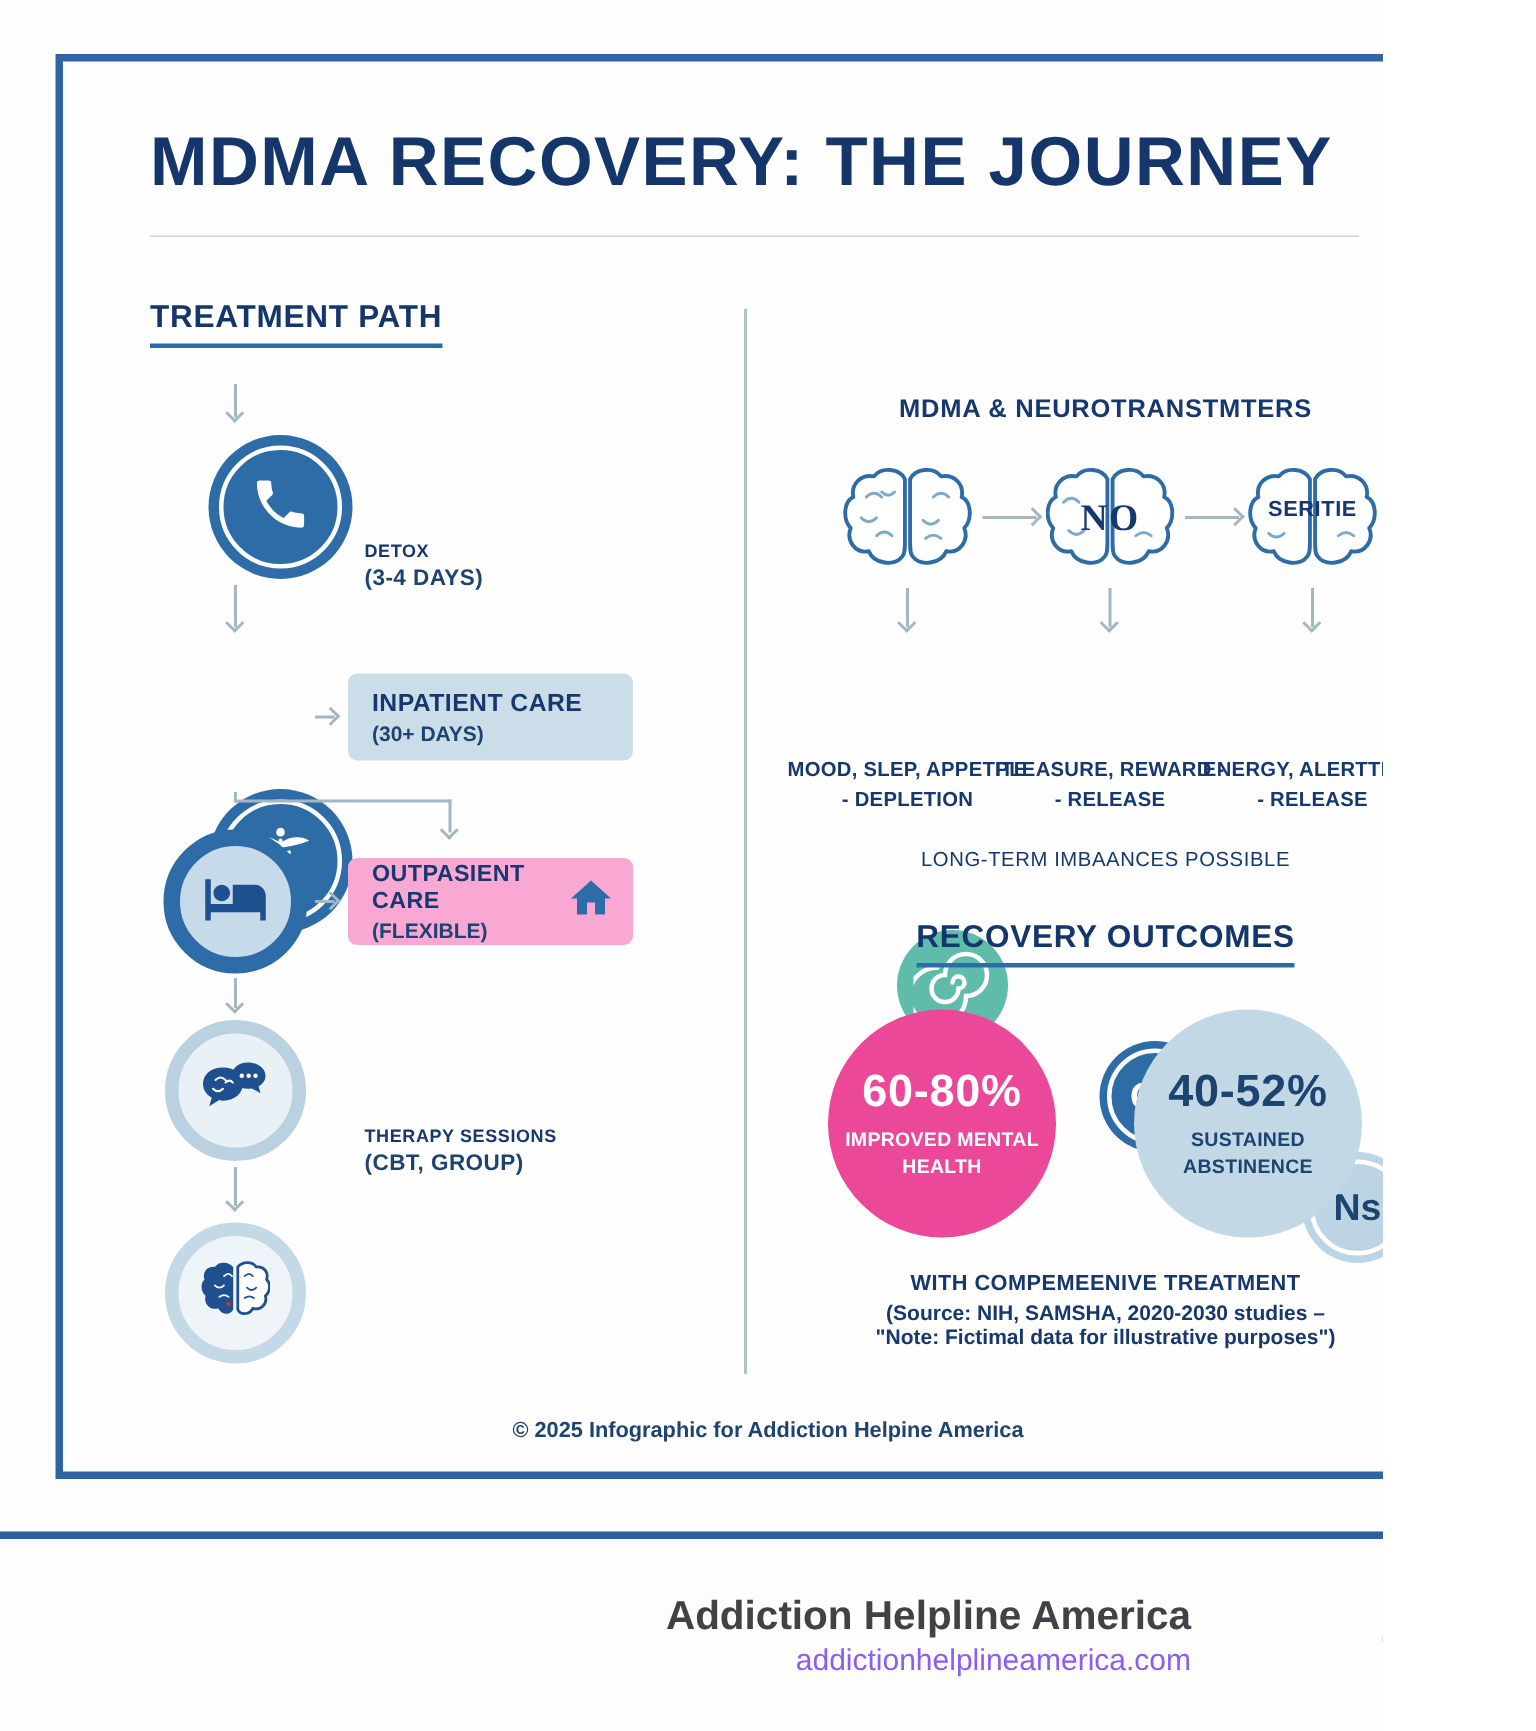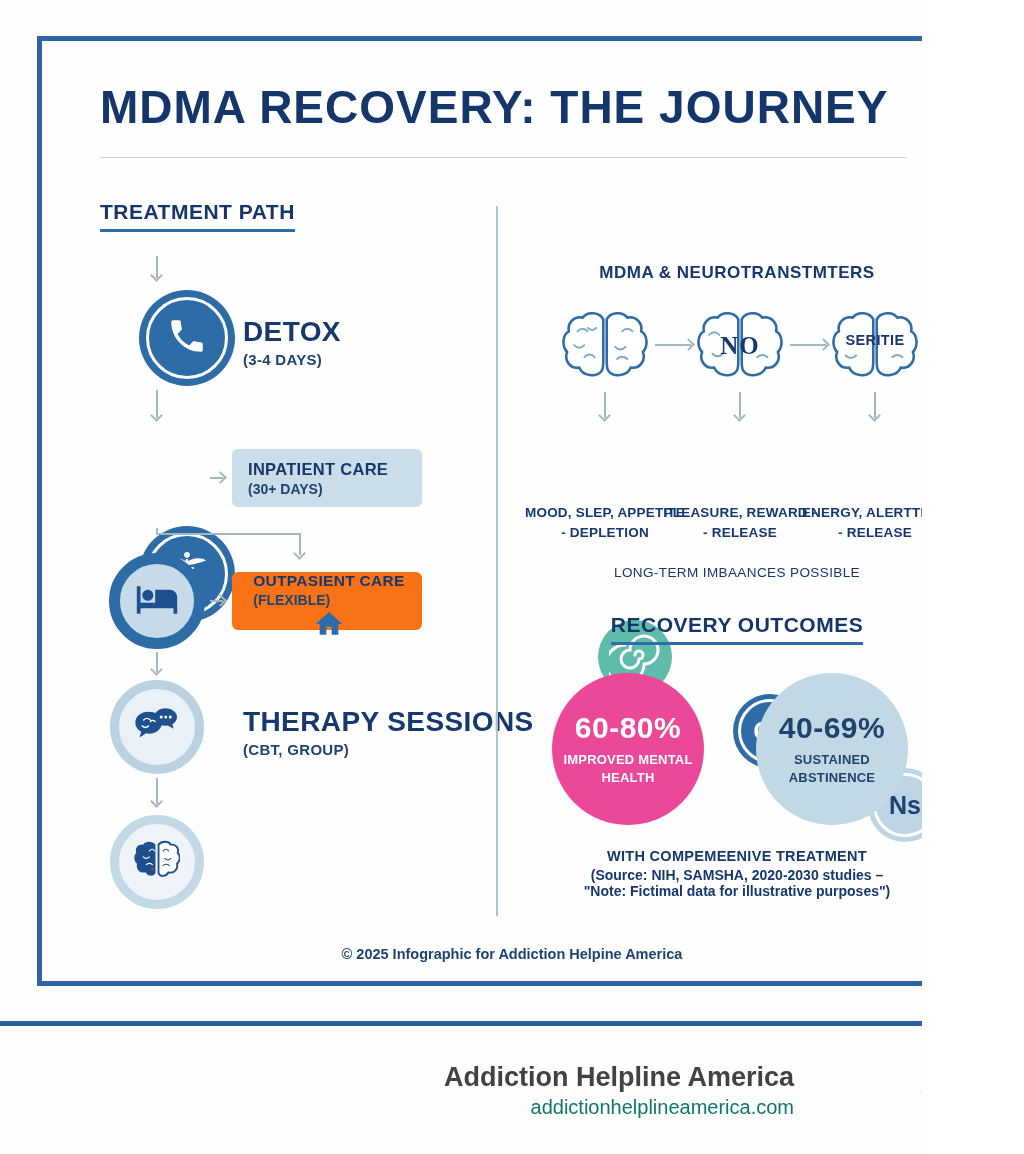--- a/index.html
+++ b/index.html
@@ -30,28 +30,28 @@
   .chev.right { transform:rotate(-45deg); }
 
   
   .step-circle { border-radius:50%; display:flex; align-items:center; justify-content:center; }
   .solid-blue { width:96px; height:96px; background:#2e6ca8; position:relative; }
   .solid-blue::before { content:""; position:absolute; inset:7px; border:3px solid #fff; border-radius:50%; }
   .ring-blue  { width:96px; height:96px; border:11px solid #2e6ca8; background:#c6daea; }
   .ring-light { width:94px; height:94px; border:9px solid #b9d1e0; background:#eaf1f6; }
   .ring-lighter { width:94px; height:94px; border:9px solid #c3d9e6; background:#eef4f8; }
 
-  .step-label .t { font-size:28px; font-weight:800; letter-spacing:.4px; color:#16386e; }
+  .step-label .t { font-size:12px; font-weight:800; letter-spacing:.4px; color:#16386e;margin-top:44px; }
   .step-label .s { font-size:15px; font-weight:600; letter-spacing:.3px; color:#1d4370; margin-top:3px; }
 
   .flow-box { width:190px; height:58px; border-radius:6px; background:#cbdde9;
               display:flex; align-items:center; padding:0 12px 0 16px; }
   .flow-box .txt .t { font-size:16.5px; font-weight:800; letter-spacing:.3px; color:#16386e; }
   .flow-box .txt .s { font-size:14px; font-weight:600; color:#1d4370; margin-top:2px; }
-  .flow-box.lighter { background:#f97316;flex-direction:column; }
+  .flow-box.lighter { background:#f9a8d4; }
 
   
   .brain-wrap { width:86px; height:80px; }
   .brain-text { position:absolute; left:0; top:24px; width:100%; text-align:center;
                 font-weight:800; color:#16386e; }
   .brain-text.big { font-size:25px; letter-spacing:1px; }
   .brain-text.small { font-size:14.5px; letter-spacing:.4px; }
 
   .nt-circle { width:74px; height:74px; border-radius:50%; display:flex; align-items:center;
                justify-content:center; position:relative; }
@@ -77,21 +77,21 @@
   .footnotes .f2 { font-size:14px; font-weight:600; margin-top:3px; }
   .footnotes .f3 { font-size:14px; font-weight:600; }
 
   .copyright { left:0; top:946px; width:1024px; text-align:center; font-size:14.5px;
                font-weight:600; color:#1d4370; }
 
   
   .footer-rule { left:0; top:1021px; width:1024px; height:5px; background:#2b5f9e; }
   .footer-text { right:128px; top:1062px; text-align:right; }
   .footer-brand { font-size:27px; font-weight:800; color:#3f4347; }
-  .footer-url { font-size:20px; font-weight:400; color:#0f766e; margin-top:3px; }
+  .footer-url { font-size:20px; font-weight:400; color:#8b5cf6; margin-top:3px; }
   .badge { left:921px; top:1050px; width:86px; height:86px; }
 </style>
 </head>
 <body>
 
 <div class="page">
 
   <div class="abs frame"></div>
 
   <div class="abs title">MDMA RECOVERY: THE JOURNEY</div>
@@ -299,21 +299,21 @@
   </div>
 
   <div class="abs big-circle bc-dark" style="left:552px;top:673px;">
     <div class="val">60-80%</div>
     <div class="lbl">
       <div>IMPROVED MENTAL</div>
       <div>HEALTH</div>
     </div>
   </div>
   <div class="abs big-circle bc-light" style="left:756px;top:673px;">
-    <div class="val">40-69%</div>
+    <div class="val">40-52%</div>
     <div class="lbl">
       <div>SUSTAINED</div>
       <div>ABSTINENCE</div>
     </div>
   </div>
 
   <div class="abs footnotes">
     <div class="f1">WITH COMPEMEENIVE TREATMENT</div>
     <div class="f2">(Source: NIH, SAMSHA, 2020-2030 studies –</div>
     <div class="f3">"Note: Fictimal data for illustrative purposes")</div>

